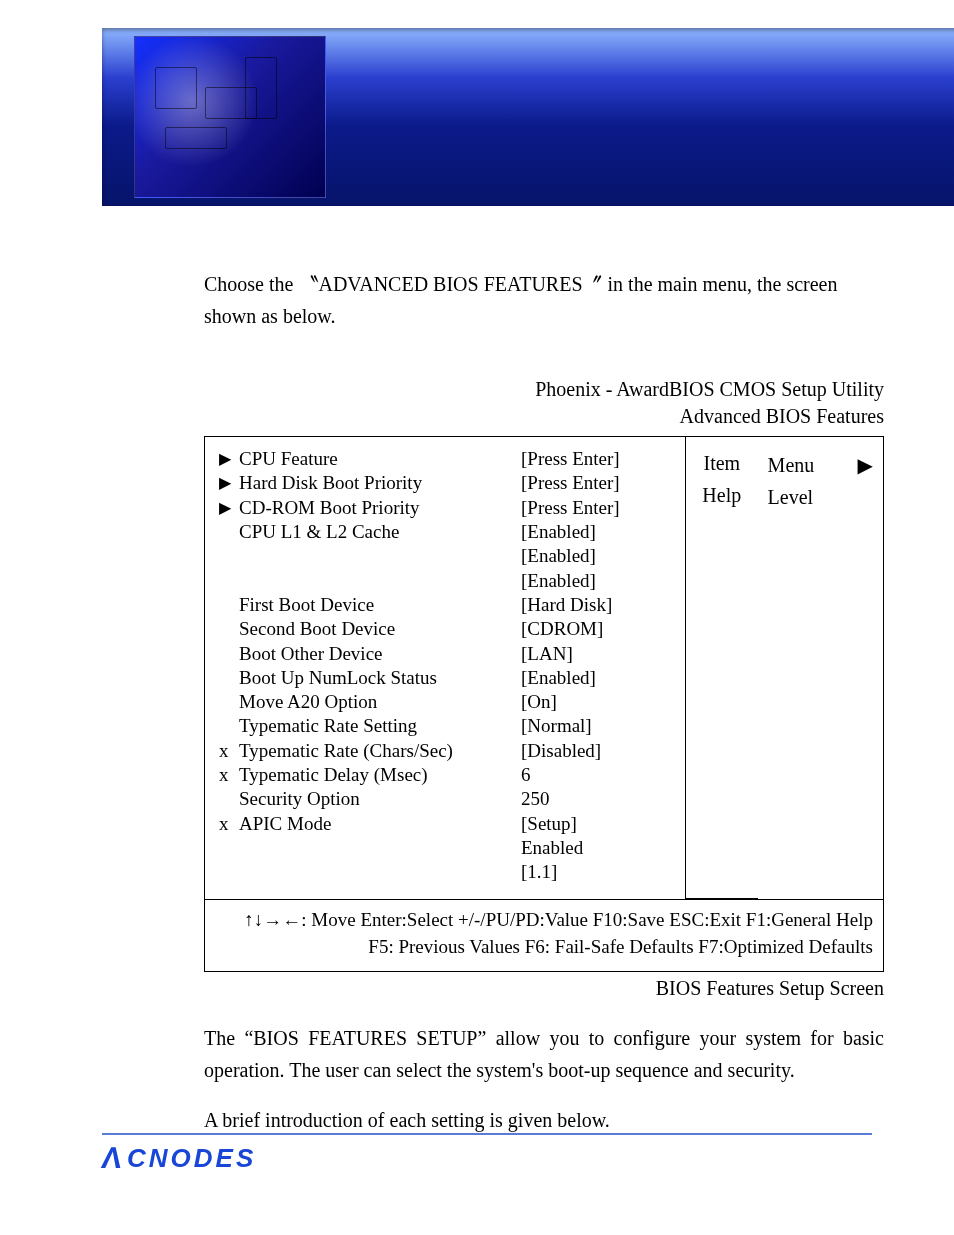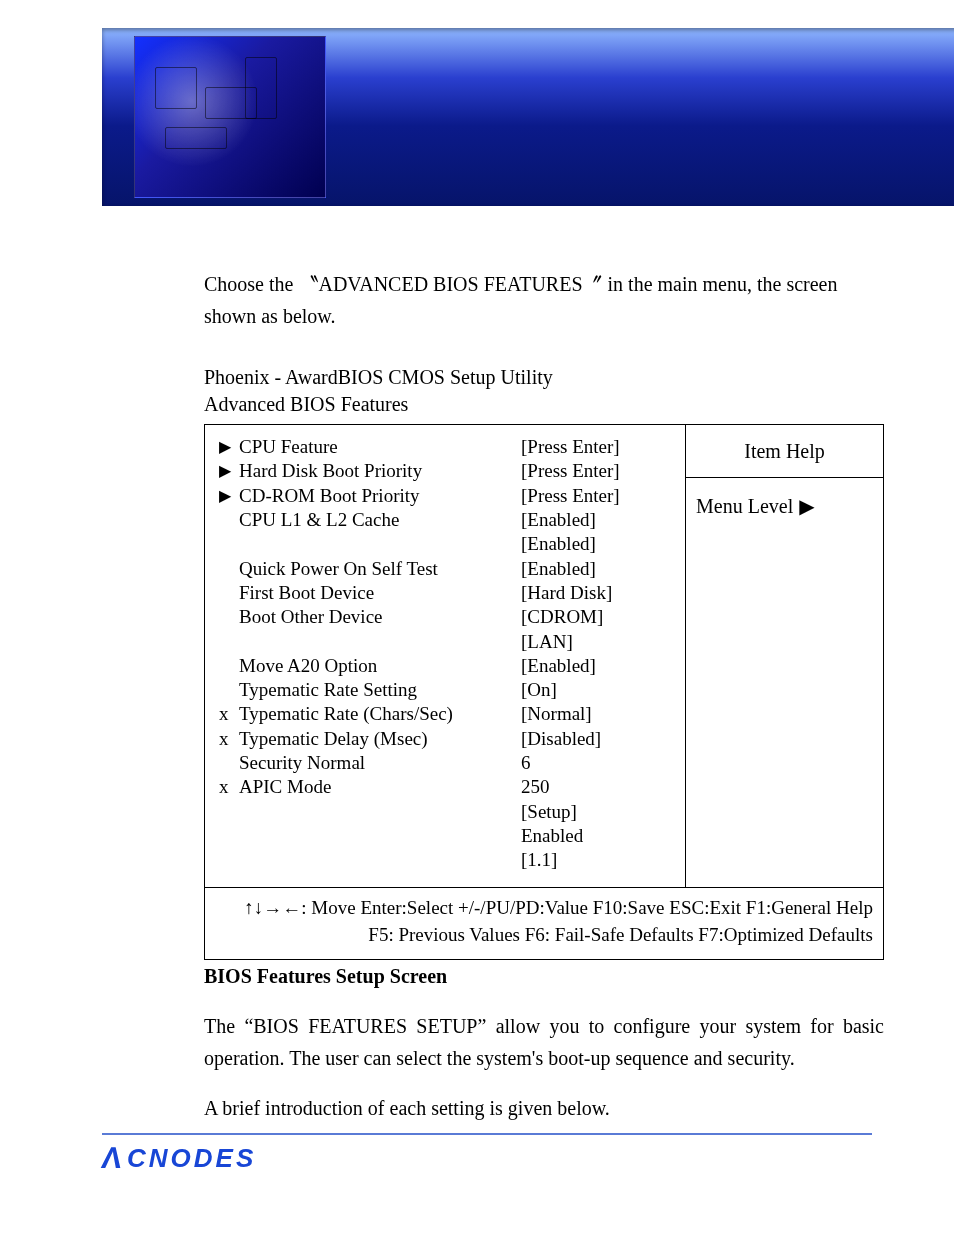--- a/index.html
+++ b/index.html
@@ -8,35 +8,35 @@
     background:linear-gradient(180deg,#8fb7ff 0%,#2a3fcf 28%,#0b1a8a 55%,#06146a 100%);
     box-shadow:0 2px 4px rgba(0,0,0,.4) inset}
   .banner .board{position:absolute;left:32px;top:8px;width:190px;height:160px;
     background:
       radial-gradient(circle at 30% 40%,rgba(255,255,255,.35),transparent 40%),
       linear-gradient(135deg,#1330ff 0%,#1a1aa0 40%,#000050 100%);
     border:1px solid rgba(255,255,255,.2)}
   .banner .trace{position:absolute;border:1px solid rgba(0,0,0,.5);border-radius:2px}
   .content{position:absolute;left:150px;top:268px;width:680px;font-size:20px;line-height:1.6}
   .content p{margin:0 0 18px 0}
-  .bios-title{text-align:left;margin-top:32px;line-height:1.35}
+  .bios-title{text-align:right;margin-top:44px;line-height:1.35}
   .bios-box{border:1.5px solid #000;margin-top:6px}
   .bios-grid{display:flex}
   .col-left{flex:0 0 290px;border-right:0 solid #000;padding:10px 8px 14px 14px}
   .col-mid{flex:0 0 160px;padding:10px 4px 14px 4px}
-  .col-right{flex:1;border-left:1.5px solid #000;display:flex;flex-direction:column}
+  .col-right{flex:1;border-left:1.5px solid #000;display:flex;}
   .help-top{border-bottom:1.5px solid #000;text-align:center;padding:10px 0}
   .help-body{padding:12px 10px;display:flex;align-items:flex-start;gap:6px}
   .row{display:flex;align-items:center;gap:6px;line-height:1.28;font-size:19px}
   .row .arrow{font-size:16px;display:inline-block;width:14px}
   .row .x{display:inline-block;width:14px}
   .row .pad{display:inline-block;width:14px}
   .legend{border-top:1.5px solid #000;padding:6px 10px 10px 10px;font-size:19px;text-align:right;line-height:1.45}
   .legend .l2{padding-left:30px}
-  .caption{font-weight:bold;text-align:left;margin:6px 0 22px 0}
+  .caption{font-weight:normal;text-align:right;margin:6px 0 22px 0}
   .justify{text-align:justify}
   .footer{position:absolute;left:48px;right:28px;bottom:60px;border-top:2px solid #5a7bd6;padding-top:6px}
   .logo{font-family:Arial,Helvetica,sans-serif;font-weight:900;font-style:italic;
     letter-spacing:3px;color:#1846d6;font-size:26px;display:flex;align-items:center;gap:2px}
   .logo .lambda{font-style:normal;font-weight:900;font-size:30px;transform:skewX(-8deg)}
 </style>
 </head>
 <body>
 
 <div class="page">
@@ -74,52 +74,56 @@
             </div>
             <div class="row">
               <span class="pad">&nbsp;</span>
               <span>CPU L1 &amp; L2 Cache</span>
             </div>
             <div class="row">
               <span class="pad">&nbsp;</span>
             </div>
             <div class="row">
               <span class="pad">&nbsp;</span>
-              <span>Quick Power On Self Test</span>
             </div>
             <div class="row">
               <span class="pad">&nbsp;</span>
               <span>First Boot Device</span>
             </div>
             <div class="row">
               <span class="pad">&nbsp;</span>
+              <span>Second Boot Device</span>
+            </div>
+            <div class="row">
+              <span class="pad">&nbsp;</span>
               <span>Boot Other Device</span>
             </div>
             <div class="row">
               <span class="pad">&nbsp;</span>
+              <span>Boot Up NumLock Status</span>
             </div>
             <div class="row">
               <span class="pad">&nbsp;</span>
               <span>Move A20 Option</span>
             </div>
             <div class="row">
               <span class="pad">&nbsp;</span>
               <span>Typematic Rate Setting</span>
             </div>
             <div class="row">
               <span class="x">x</span>
               <span>Typematic Rate (Chars/Sec)</span>
             </div>
             <div class="row">
               <span class="x">x</span>
               <span>Typematic Delay (Msec)</span>
             </div>
             <div class="row">
               <span class="pad">&nbsp;</span>
-              <span>Security Normal</span>
+              <span>Security Option</span>
             </div>
             <div class="row">
               <span class="x">x</span>
               <span>APIC Mode</span>
             </div>
             <div class="row">
               <span class="pad">&nbsp;</span>
             </div>
           </div>
         <div class="col-mid" id="col-mid">

